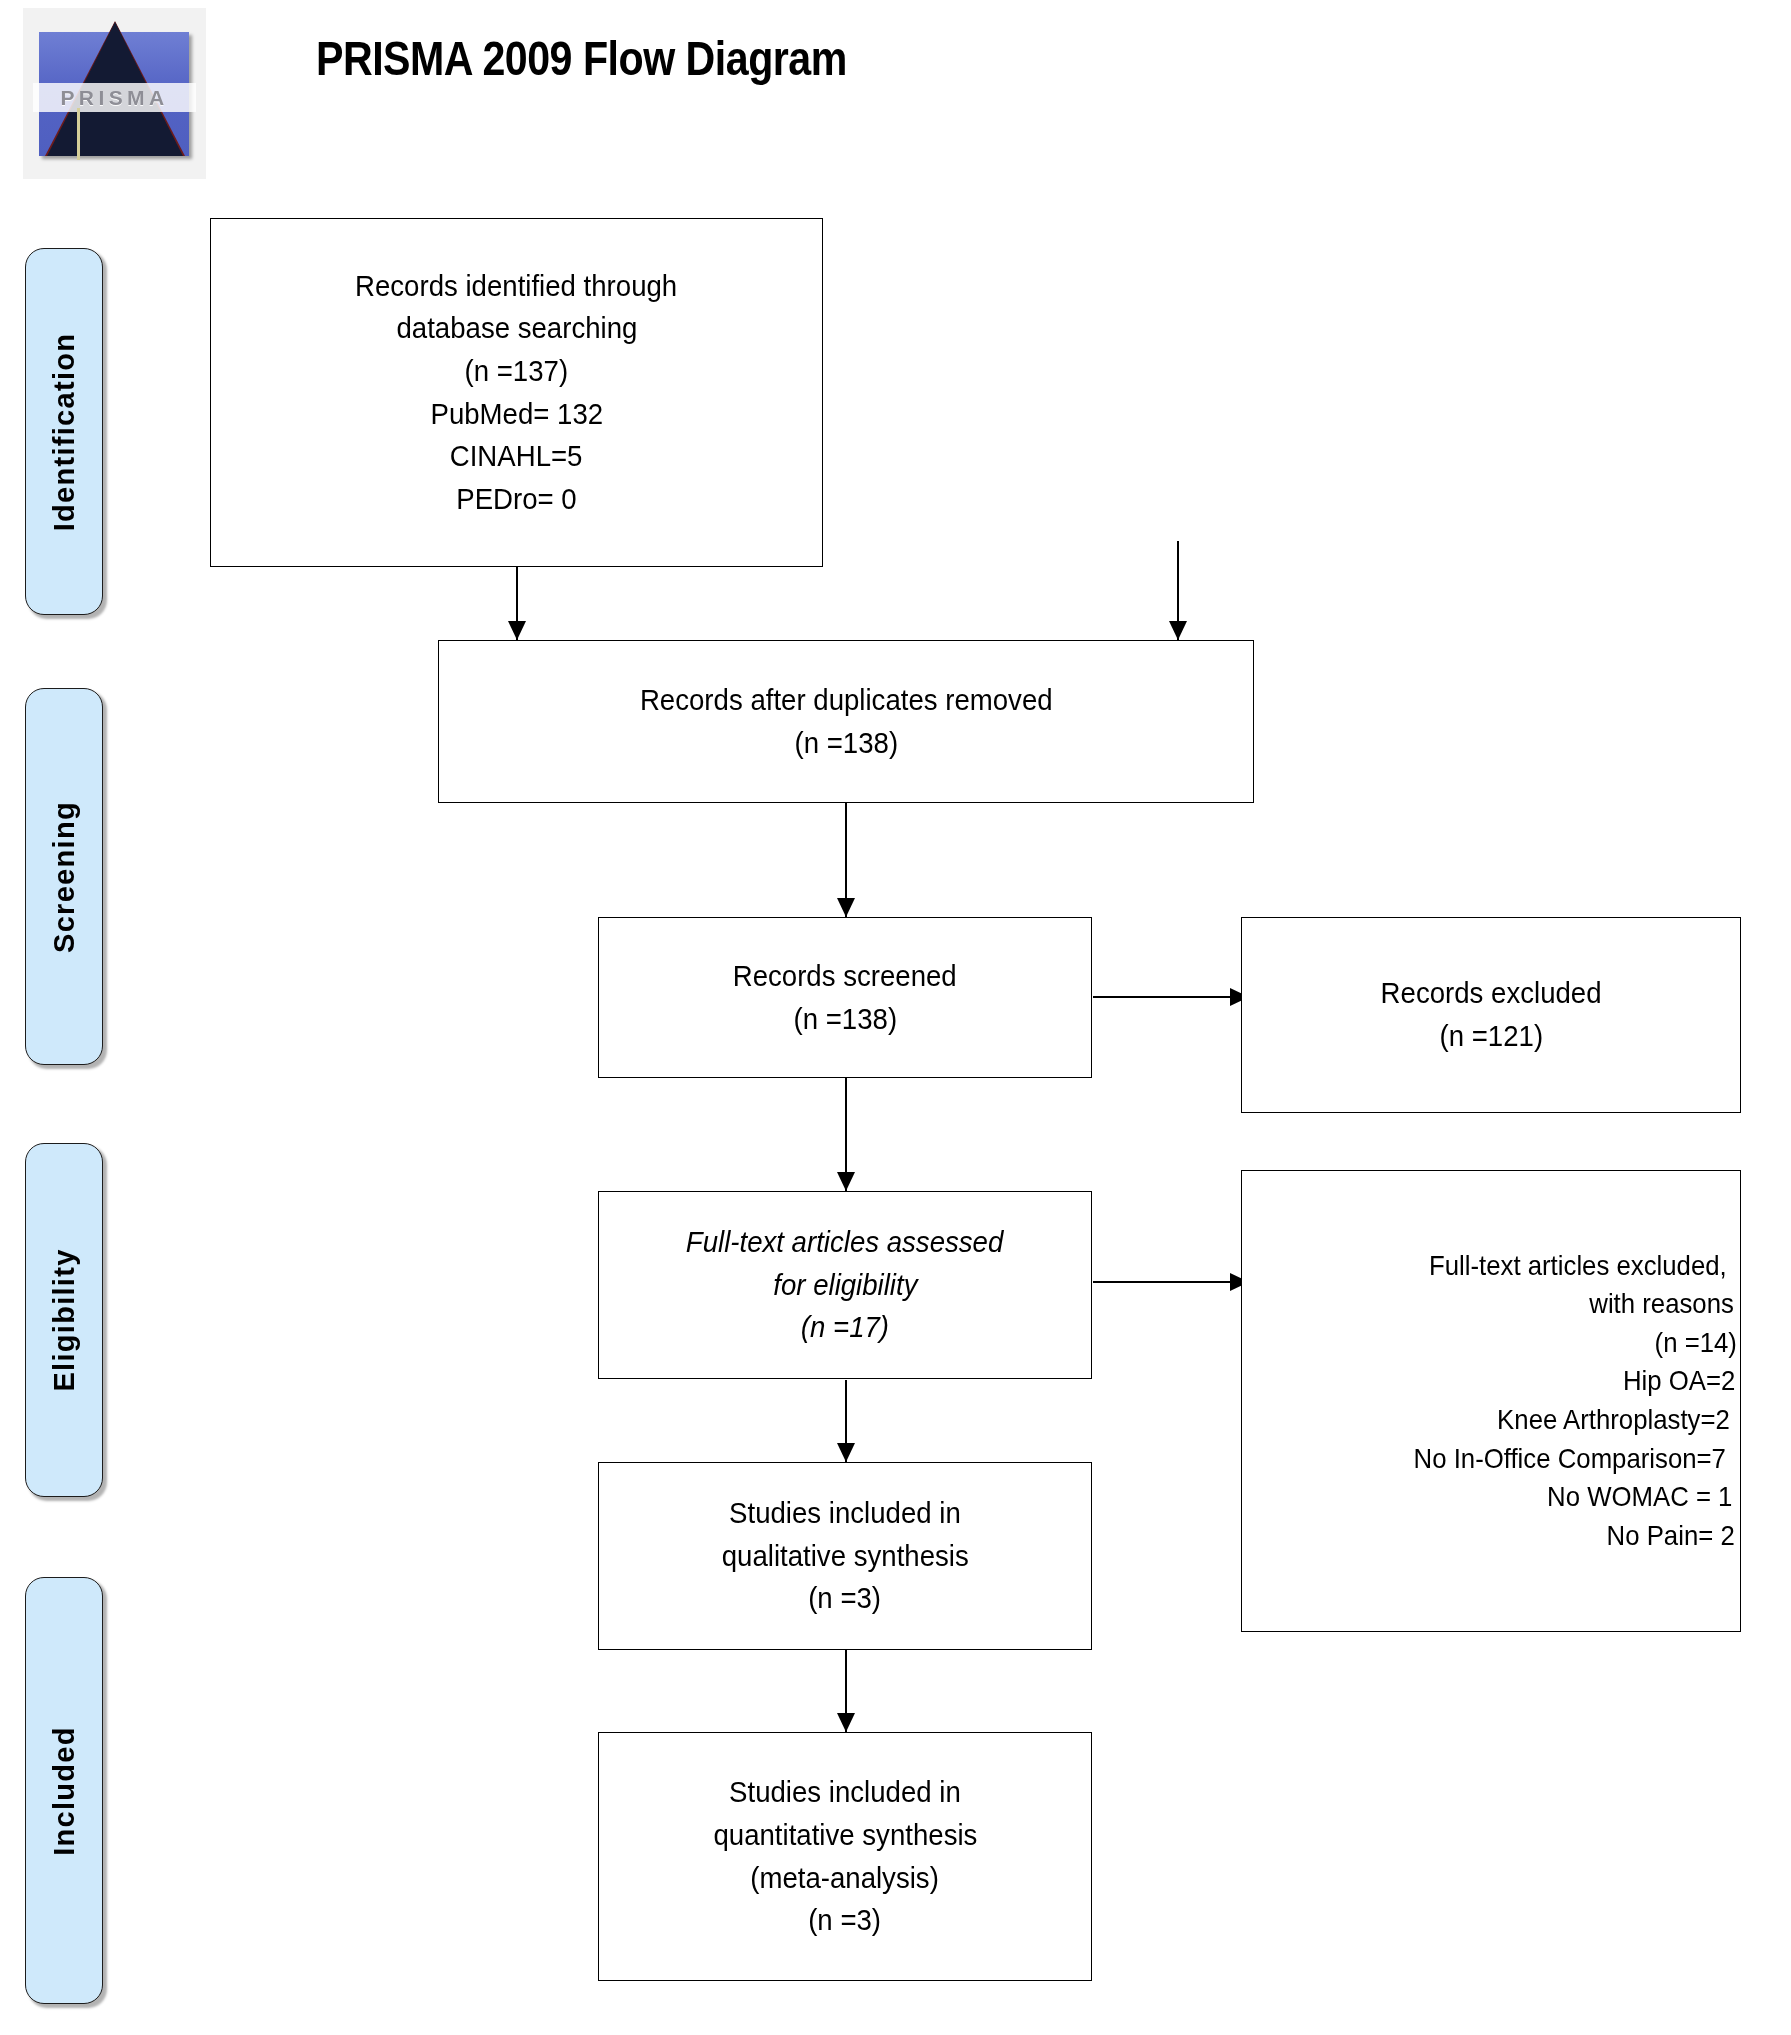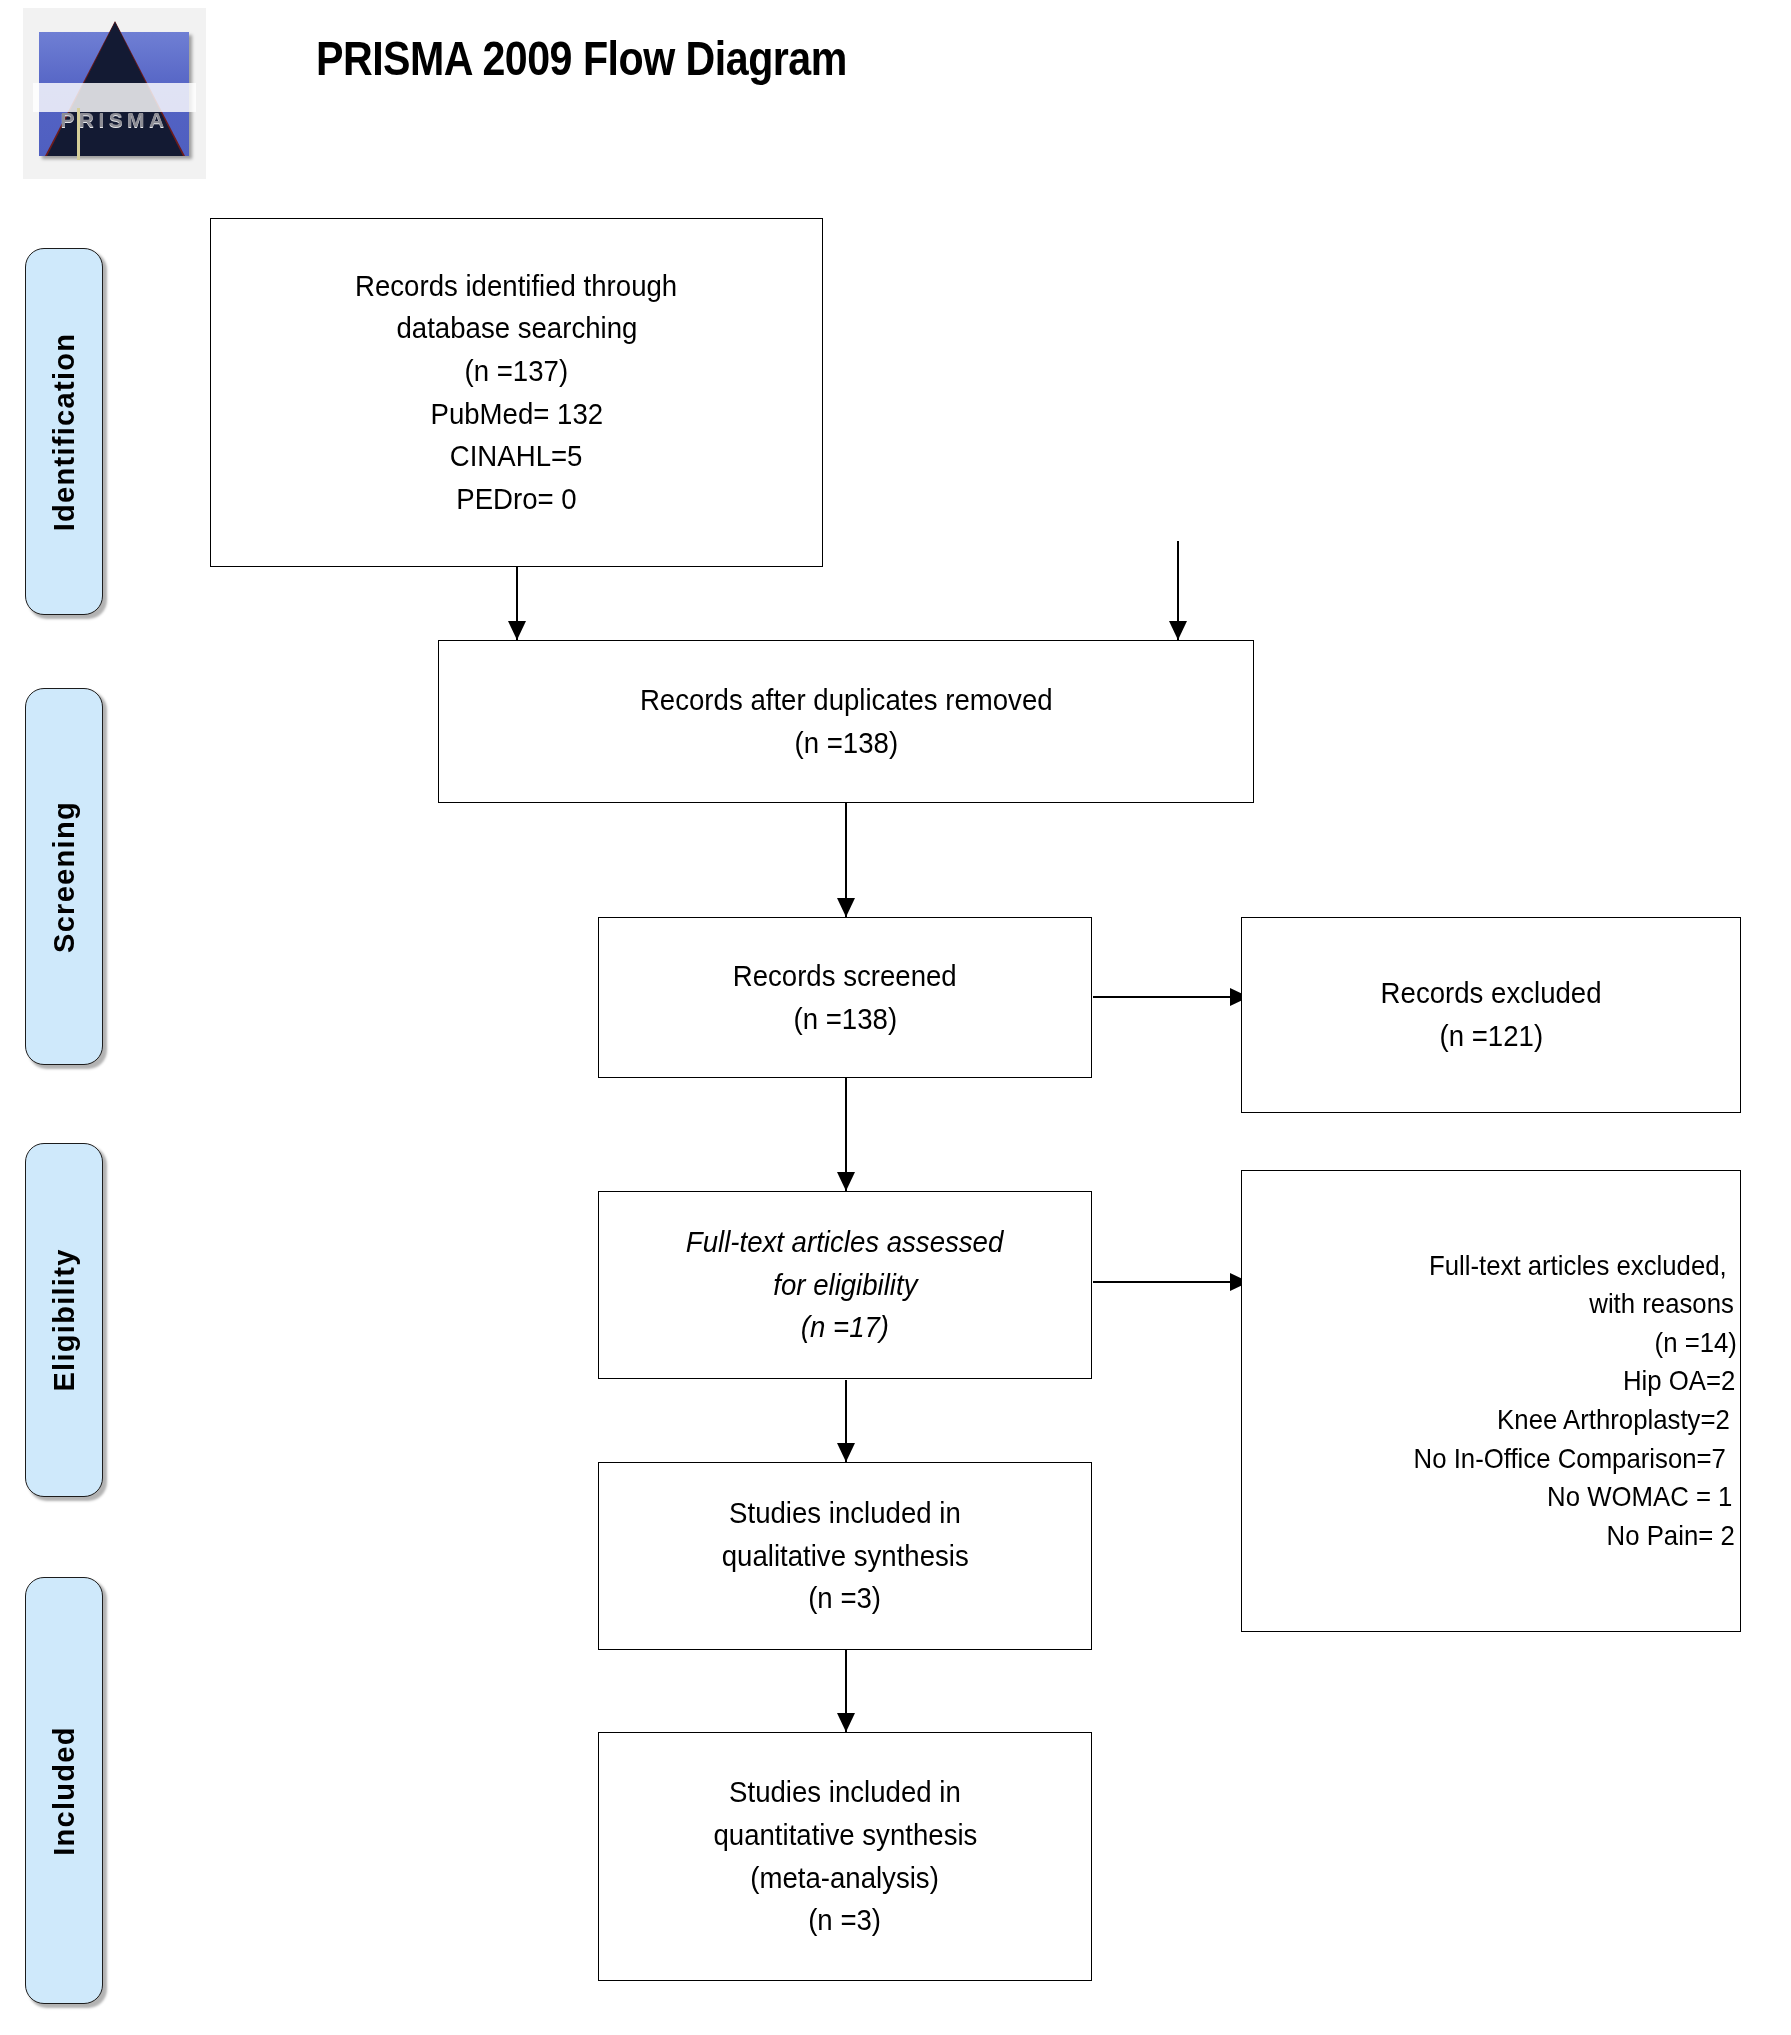--- a/index.html
+++ b/index.html
@@ -77,21 +77,20 @@
     width: 163px;
     height: 29px;
     line-height: 29px;
     text-align: center;
     font-size: 21px;
     font-weight: bold;
     letter-spacing: 4.4px;
     color: #8e8e96;
     text-shadow: 0 0.6px 0 rgba(255,255,255,0.9);
     white-space: nowrap;
-    margin-top: 22px;
   }
   #logo .logo-pin {
     position: absolute;
     left: 54px;
     top: 100px;
     width: 2.5px;
     height: 52px;
     background: #d6cf9a;
   }
 

